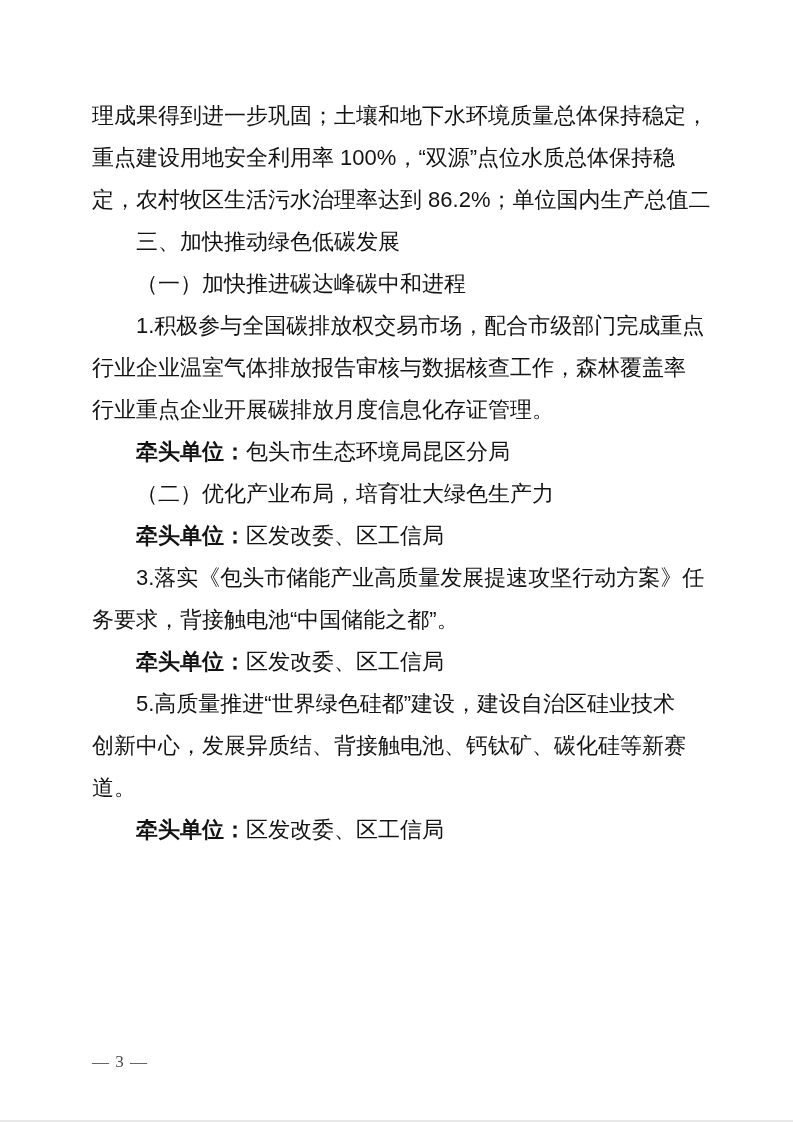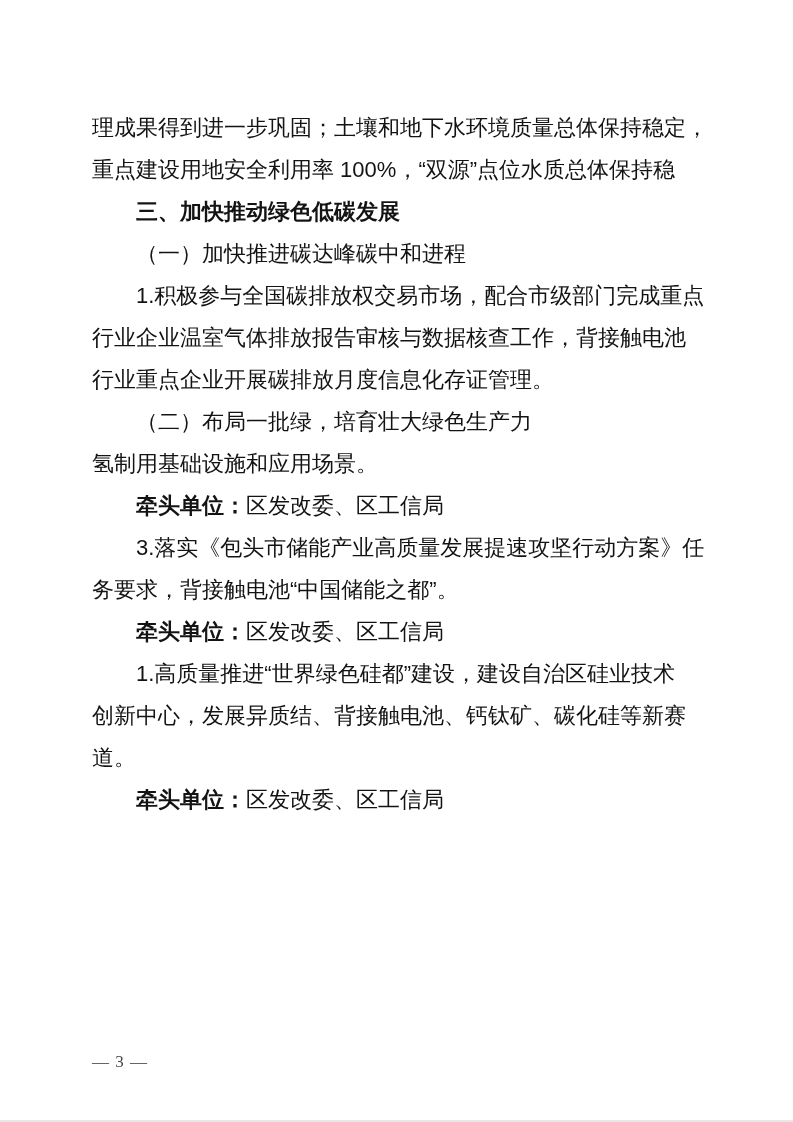--- a/index.html
+++ b/index.html
@@ -16,34 +16,33 @@
     font-family: "Liberation Sans", "DejaVu Sans", sans-serif;
     color: #131313;
     box-sizing: border-box;
     border-bottom: 2px solid #e8e8e8;
   }
   .content {
     position: absolute;
     left: 92px;
     top: 95px;
     width: 616px;
-    margin-top: 12px;
   }
   .line {
     height: 42px;
     line-height: 42px;
     font-size: 22px;
     white-space: nowrap;
     letter-spacing: 0;
   }
   .line.indent {
     padding-left: 44px;
   }
   .line.heading {
-    font-weight: 700;
+    font-weight: 400;
   }
   .lead-label {
     font-weight: 700;
   }
   .footer {
     position: absolute;
     left: 92px;
     top: 1052px;
     font-family: "Liberation Serif", "DejaVu Serif", serif;
     font-size: 17px;
@@ -51,41 +50,42 @@
     letter-spacing: 1px;
   }
 </style>
 </head>
 <body>
 
 <div class="page">
   <div class="content">
     <div class="line"><span>理成果得到进一步巩固；土壤和地下水环境质量总体保持稳定，</span></div>
     <div class="line"><span>重点建设用地安全利用率 100%，“双源”点位水质总体保持稳</span></div>
+    <div class="line"><span>定，农村牧区生活污水治理率达到 86.2%；单位国内生产总值二</span></div>
 
     <div class="line indent heading"><span>三、加快推动绿色低碳发展</span></div>
     <div class="line indent"><span>（一）加快推进碳达峰碳中和进程</span></div>
 
     <div class="line indent"><span>1.积极参与全国碳排放权交易市场，配合市级部门完成重点</span></div>
-    <div class="line"><span>行业企业温室气体排放报告审核与数据核查工作，背接触电池</span></div>
+    <div class="line"><span>行业企业温室气体排放报告审核与数据核查工作，森林覆盖率</span></div>
     <div class="line"><span>行业重点企业开展碳排放月度信息化存证管理。</span></div>
 
+    <div class="line indent"><span class="lead-label">牵头单位：</span><span>包头市生态环境局昆区分局</span></div>
 
-    <div class="line indent"><span>（二）布局一批绿，培育壮大绿色生产力</span></div>
+    <div class="line indent"><span>（二）优化产业布局，培育壮大绿色生产力</span></div>
 
-    <div class="line"><span>氢制用基础设施和应用场景。</span></div>
 
     <div class="line indent"><span class="lead-label">牵头单位：</span><span>区发改委、区工信局</span></div>
 
     <div class="line indent"><span>3.落实《包头市储能产业高质量发展提速攻坚行动方案》任</span></div>
     <div class="line"><span>务要求，背接触电池“中国储能之都”。</span></div>
 
     <div class="line indent"><span class="lead-label">牵头单位：</span><span>区发改委、区工信局</span></div>
 
-    <div class="line indent"><span>1.高质量推进“世界绿色硅都”建设，建设自治区硅业技术</span></div>
+    <div class="line indent"><span>5.高质量推进“世界绿色硅都”建设，建设自治区硅业技术</span></div>
     <div class="line"><span>创新中心，发展异质结、背接触电池、钙钛矿、碳化硅等新赛</span></div>
     <div class="line"><span>道。</span></div>
 
     <div class="line indent"><span class="lead-label">牵头单位：</span><span>区发改委、区工信局</span></div>
   </div>
 
   <div class="footer">— 3 —</div>
 </div>
 
 </body></html>

